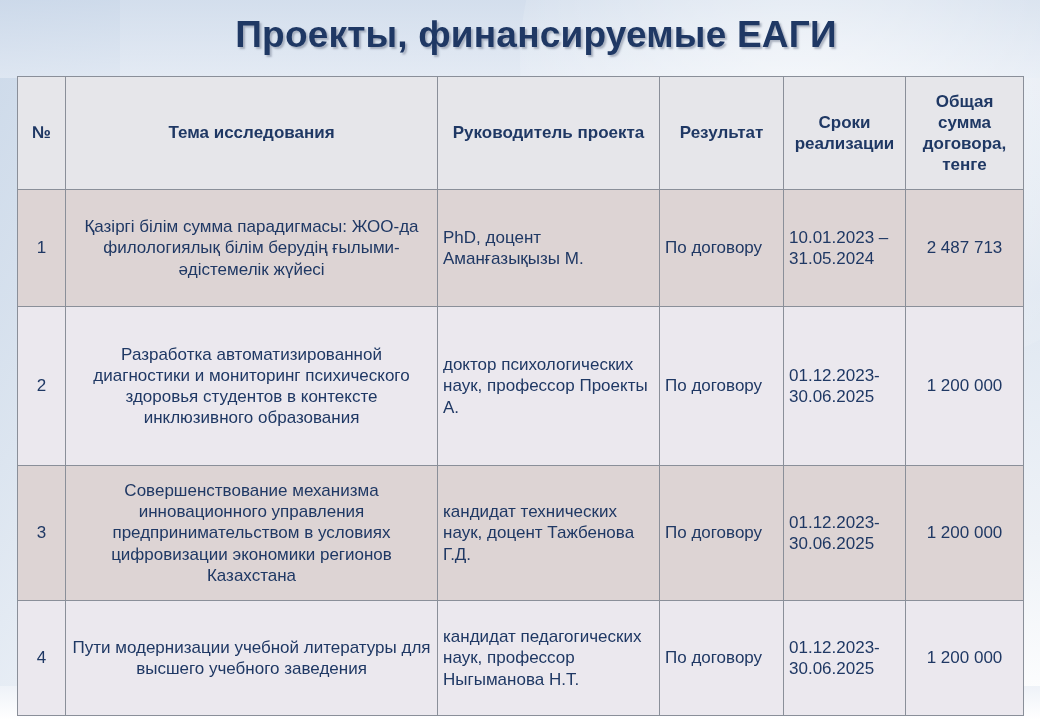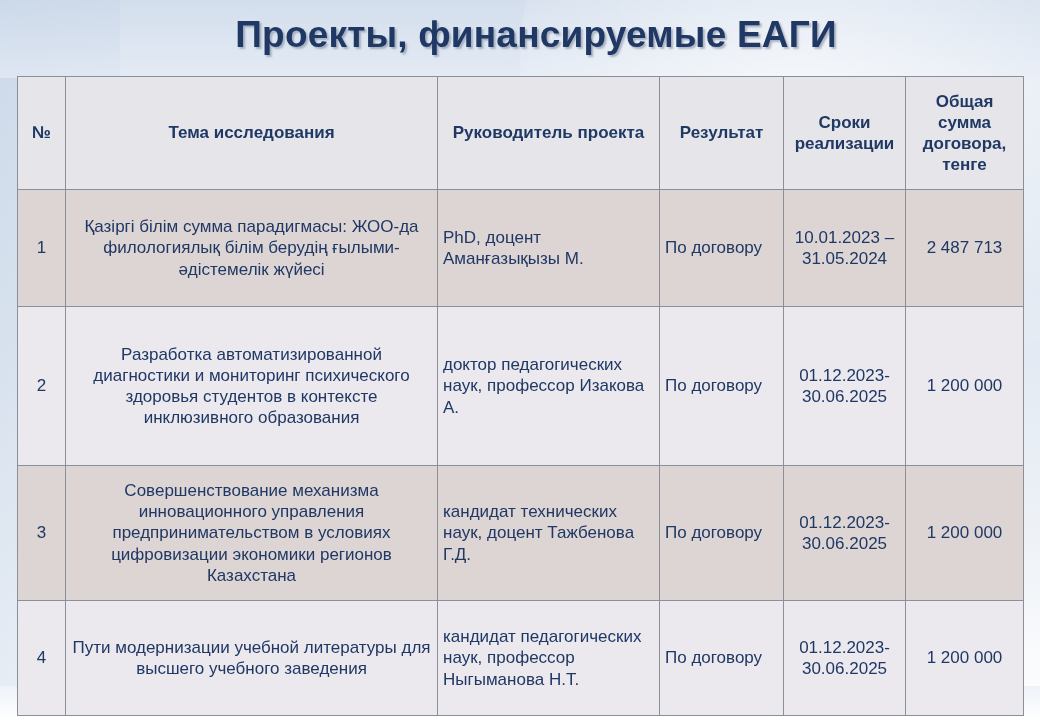--- a/index.html
+++ b/index.html
@@ -107,21 +107,21 @@
   .col-terms { width: 122px; }
   .col-sum { width: 118px; }
 
   tbody tr.odd td { background: #ddd4d4; }
   tbody tr.even td { background: #ebe8ee; }
 
   td.c-num { text-align: center; }
   td.c-theme { text-align: center; }
   td.c-lead { text-align: left; }
   td.c-result { text-align: left; }
-  td.c-terms { text-align: center; }
+  td.c-terms { }
   td.c-sum { text-align: center; padding-left: 7px; }
 
   tbody tr.row1 td { height: 108px; }
   tbody tr.row2 td { height: 150px; }
   tbody tr.row3 td { height: 126px; }
   tbody tr.row4 td { height: 106px; }
 </style>
 </head>
 <body>
 
@@ -158,21 +158,21 @@
           <td class="c-num">1</td>
           <td class="c-theme">Қазіргі білім сумма парадигмасы: ЖОО-да филологиялық білім берудің ғылыми-әдістемелік жүйесі</td>
           <td class="c-lead">PhD, доцент Аманғазықызы М.</td>
           <td class="c-result">По договору</td>
           <td class="c-terms">10.01.2023 – 31.05.2024</td>
           <td class="c-sum">2 487 713</td>
         </tr>
         <tr class="even row2">
           <td class="c-num">2</td>
           <td class="c-theme">Разработка автоматизированной диагностики и мониторинг психического здоровья студентов в контексте инклюзивного образования</td>
-          <td class="c-lead">доктор педагогических наук, профессор Изакова А.</td>
+          <td class="c-lead">доктор психологических наук, профессор Проекты А.</td>
           <td class="c-result">По договору</td>
           <td class="c-terms">01.12.2023-30.06.2025</td>
           <td class="c-sum">1 200 000</td>
         </tr>
         <tr class="odd row3">
           <td class="c-num">3</td>
           <td class="c-theme">Совершенствование механизма инновационного управления предпринимательством в условиях цифровизации экономики регионов Казахстана</td>
           <td class="c-lead">кандидат технических наук, доцент Тажбенова Г.Д.</td>
           <td class="c-result">По договору</td>
           <td class="c-terms">01.12.2023-30.06.2025</td>

